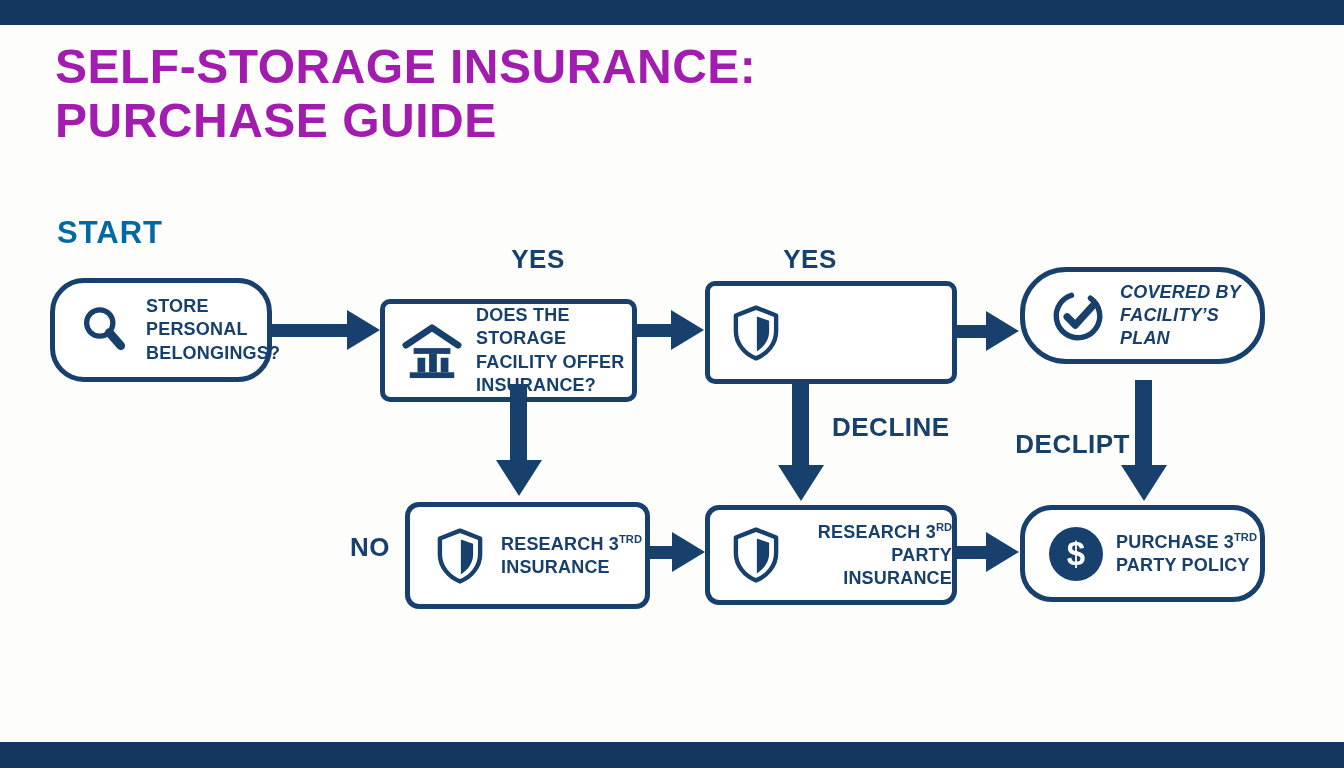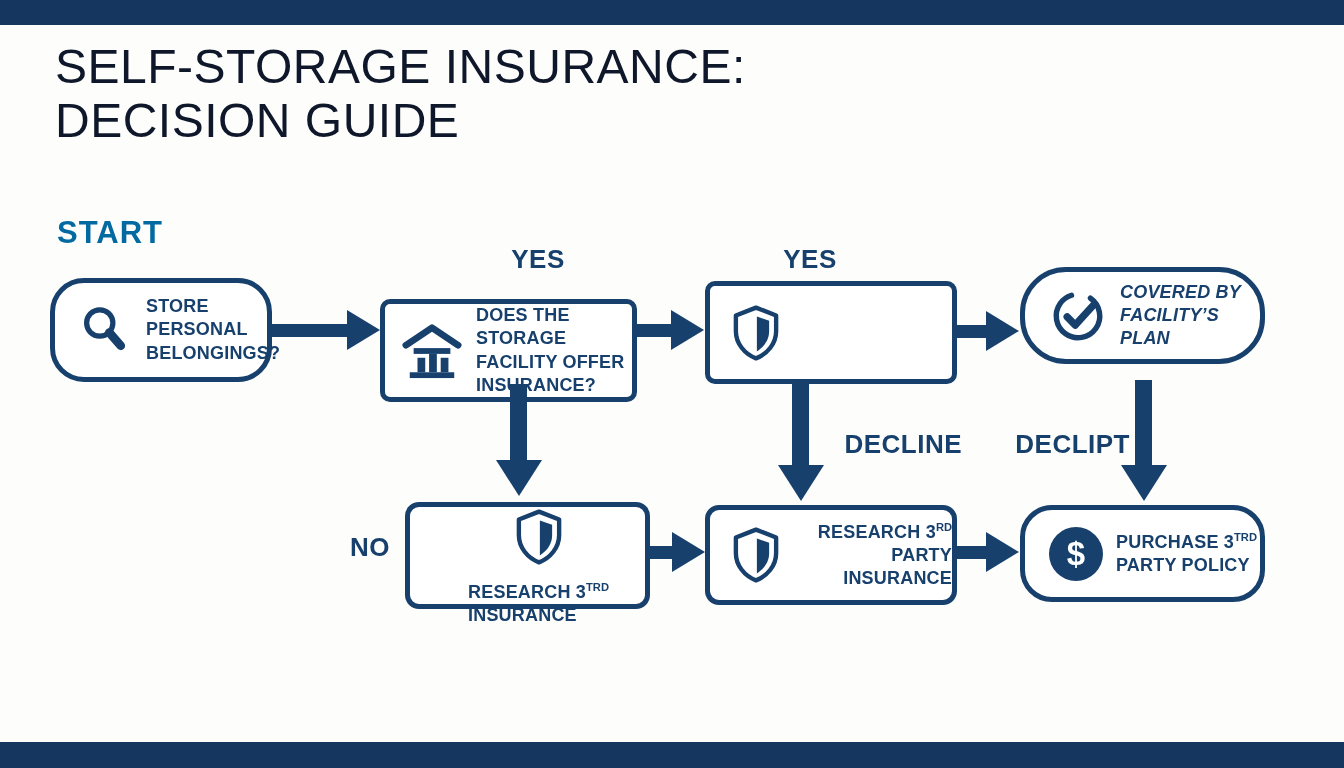--- a/index.html
+++ b/index.html
@@ -4,21 +4,21 @@
 <style>
   html,body{margin:0;padding:0;background:#e8e8e8;}
   #canvas{
     position:relative;width:1344px;height:768px;background:#fdfdfc;
     font-family:"Liberation Sans",sans-serif;overflow:hidden;margin:0 auto;
   }
   .bar{position:absolute;left:0;width:1344px;background:#15375f;}
   #top-bar{top:0;height:25px;}
   #bottom-bar{top:742px;height:26px;}
   #page-title{
-    position:absolute;left:55px;top:40px;color:#0f172a;font-weight:normal;
+    position:absolute;left:55px;top:40px;color:#a21caf;font-weight:bold;
     font-size:48px;line-height:1.13;letter-spacing:.5px;
   }
   #start-label{
     position:absolute;left:57px;top:215px;color:#0369a1;font-weight:bold;
     font-size:31px;letter-spacing:1px;
   }
   .node{
     position:absolute;background:#ffffff;border:5px solid #17406d;
     display:flex;align-items:center;gap:13px;box-sizing:border-box;
     color:#17406d;
@@ -27,21 +27,21 @@
     font-weight:bold;font-size:18px;line-height:1.28;white-space:pre-line;
     letter-spacing:.2px;
   }
   .node .txt sup{font-size:0.62em;vertical-align:super;letter-spacing:0;}
   .icon{flex:0 0 auto;display:flex;align-items:center;justify-content:center;color:#17406d;}
   
   #node-store      {left:50px;  top:278px; width:222px; height:104px; border-radius:34px; padding-left:22px;}
   #node-facility   {left:380px; top:299px; width:257px; height:103px; border-radius:10px; padding-left:16px;}
   #node-review     {left:705px; top:281px; width:252px; height:103px; border-radius:10px; padding-left:18px;}
   #node-covered    {left:1020px;top:267px; width:245px; height:97px;  border-radius:46px; padding-left:24px;font-style:italic;}
-  #node-research1  {left:405px; top:502px; width:245px; height:107px;  border-radius:14px; padding-left:22px;flex-direction:column;}
+  #node-research1  {left:405px; top:502px; width:245px; height:107px;  border-radius:14px; padding-left:22px;}
   #node-research2  {left:705px; top:505px; width:252px; height:100px; border-radius:14px; padding-left:18px;text-align:right;}
   #node-purchase   {left:1020px;top:505px; width:245px; height:97px;  border-radius:32px; padding-left:24px;}
   
   .h-arrow{position:absolute;height:40px;}
   .h-arrow .shaft{position:absolute;left:0;top:14px;height:13px;background:#17406d;}
   .h-arrow .head{
     position:absolute;right:0;top:0;width:0;height:0;
     border-top:20px solid transparent;border-bottom:20px solid transparent;
     border-left:33px solid #17406d;
   }
@@ -65,21 +65,21 @@
 </head>
 <body>
 
 <div id="canvas">
 
   <div id="top-bar" class="bar"></div>
   <div id="bottom-bar" class="bar"></div>
 
   <div id="page-title">
     <div>SELF-STORAGE INSURANCE:</div>
-    <div>DECISION GUIDE</div>
+    <div>PURCHASE GUIDE</div>
   </div>
 
   <div id="start-label">START</div>
 
   <div class="node" id="node-store">
     <span class="icon">
       <svg width="56" height="56" viewBox="0 0 64 64">
         <circle cx="26" cy="24" r="15" fill="none" stroke="#17406d" stroke-width="6"></circle>
         <line x1="37" y1="35" x2="50" y2="50" stroke="#17406d" stroke-width="10" stroke-linecap="round"></line>
       </svg>
@@ -182,16 +182,16 @@
       <div class="head"></div>
   </div>
   <div class="v-arrow" style="left:1121px;top:380px;height:121px;">
     <div class="shaft" style="height:87px;"></div>
       <div class="head"></div>
   </div>
 
   <div class="edge-label" style="left:483px;top:244px;width:110px;text-align:center;">YES</div>
   <div class="edge-label" style="left:755px;top:244px;width:110px;text-align:center;">YES</div>
   <div class="edge-label" style="left:345px;top:532px;width:50px;text-align:center;">NO</div>
-  <div class="edge-label" style="left:832px;top:429px;width:130px;text-align:right;">DECLINE</div>
+  <div class="edge-label" style="left:832px;top:412px;width:130px;text-align:left;">DECLINE</div>
   <div class="edge-label" style="left:1010px;top:429px;width:120px;text-align:right;">DECLIPT</div>
 
 </div>
 
 </body></html>

